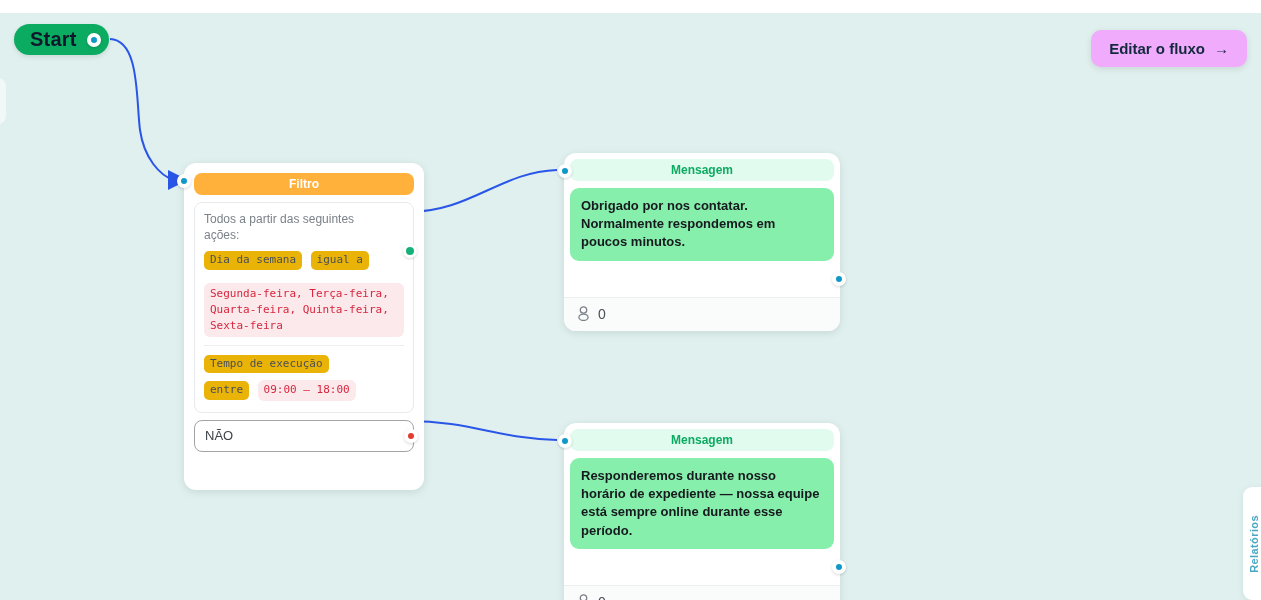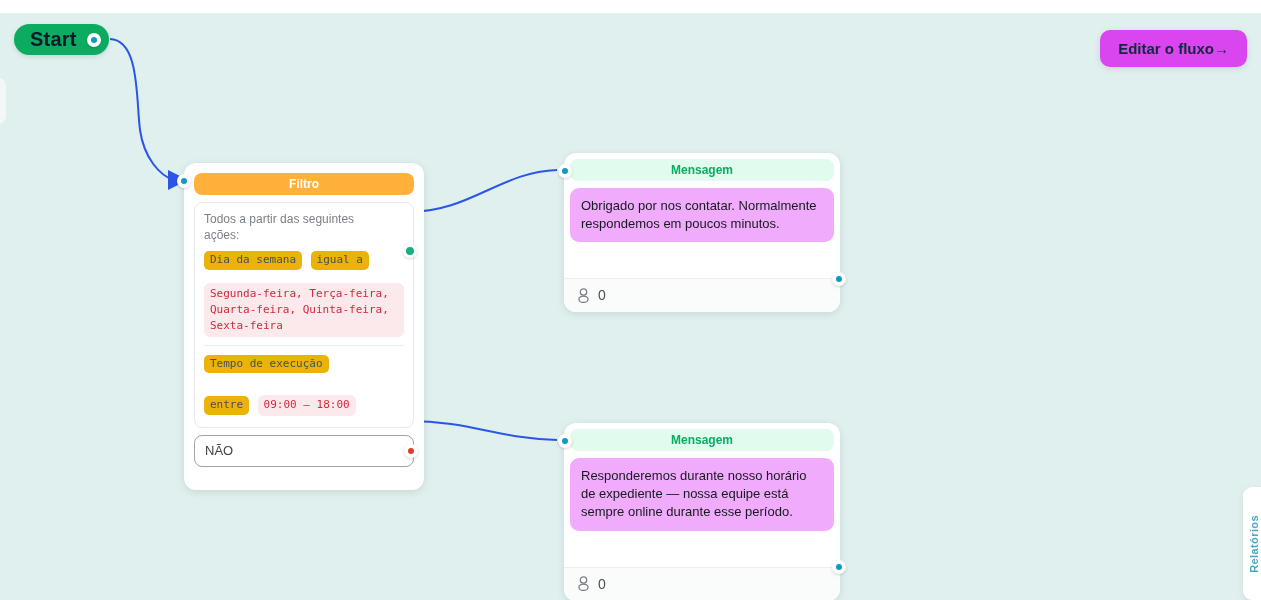--- a/index.html
+++ b/index.html
@@ -64,24 +64,24 @@
     z-index: 14;
   }
   .port.red { background: #e33b2e; }
   .port.green { background: #16b07a; border-width:3px; }
   .start-port { right: 8px; top: 50%; transform: translateY(-50%); position:absolute; }
 
   
   .edit-flow-btn {
     position: absolute;
     right: 14px; top: 30px;
-    background: #d946ef;
+    background: #f0abfc;
     border-radius: 10px;
     padding: 10px 18px;
-    display: flex; align-items: center; 
+    display: flex; align-items: center; gap: 9px;
     box-shadow: 0 2px 7px rgba(0,0,0,0.10);
     cursor: pointer;
     z-index: 20;
   }
   .edit-flow-btn span.lbl {
     font-size: 15px; font-weight: bold; color: #12293d;
   }
   .edit-flow-btn .arrow { font-size: 15px; color: #12293d; line-height:1; }
 
   
@@ -176,26 +176,27 @@
   }
   .msg-header {
     height: 22px;
     background: #e2fbef;
     border-radius: 8px;
     display: flex; align-items: center; justify-content: center;
     color: #0cab62; font-size: 12px; font-weight: bold;
   }
   .msg-bubble {
     margin-top: 7px;
-    background: #f0abfc;
+    background: #86efac;
     border-radius: 9px;
     padding: 9px 11px;
     font-size: 13px;
     color: #16191d;
     line-height: 1.40;
+    font-weight: bold;
   }
   .msg-spacer { height: 36px; }
   .msg-footer {
     border-top: 1px solid #eceef0;
     margin: 0 -6px -6px -6px;
     padding: 8px 13px 9px 13px;
     background: #fafbfb;
     border-bottom-left-radius: 12px;
     border-bottom-right-radius: 12px;
     display: flex; align-items: center; gap: 8px;
@@ -260,21 +261,21 @@
       <div class="cond-group">
         <span class="chip">Dia da semana</span>
         <span class="chip">igual a</span>
         <span class="val-chip">Segunda-feira, Terça-feira, Quarta-feira, Quinta-feira, Sexta-feira</span>
       </div>
 
       <div class="cond-divider"></div>
 
       <div class="cond-group">
         <span class="chip">Tempo de execução</span>
-        <div style="margin-top:18px;">
+        <div style="margin-top:3px;">
           <span class="chip">entre</span>
           <span class="val-inline">09:00 — 18:00</span>
         </div>
       </div>
     </div>
 
     <div class="filtro-else">
       <span class="txt">NÃO</span>
       <span class="port red" style="right:-5px; top:50%; transform:translateY(-50%);"></span>
     </div>

